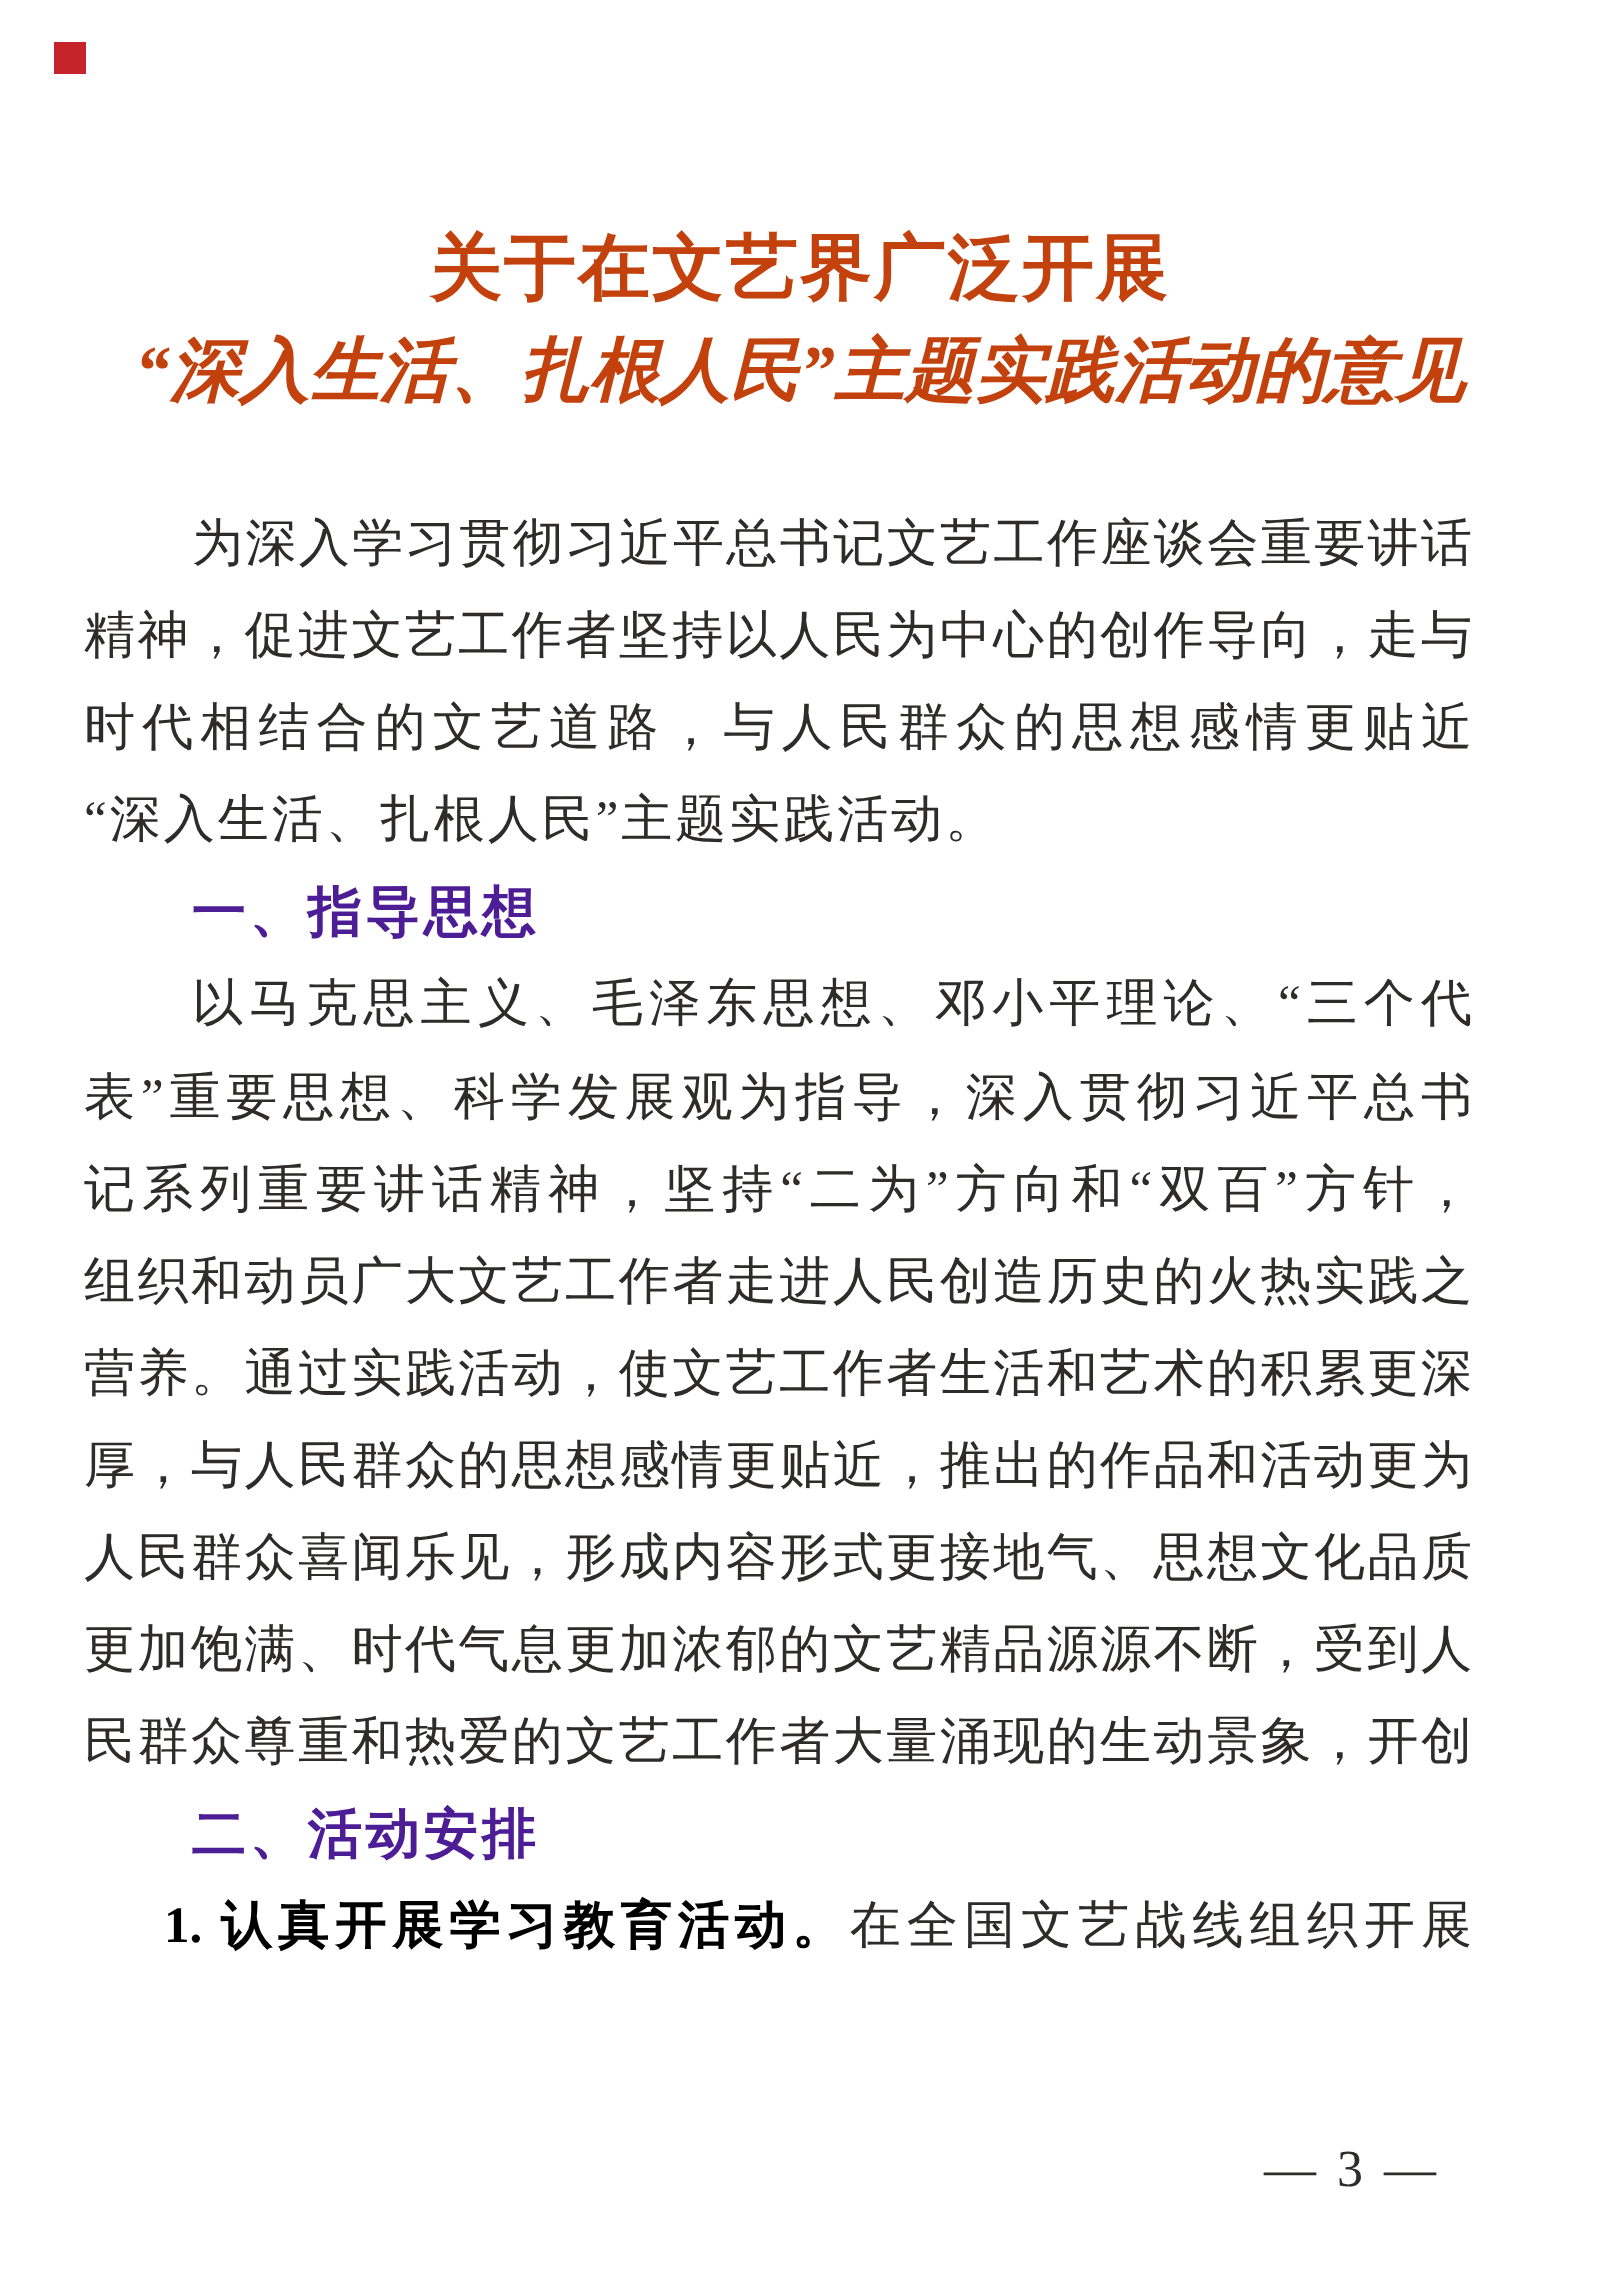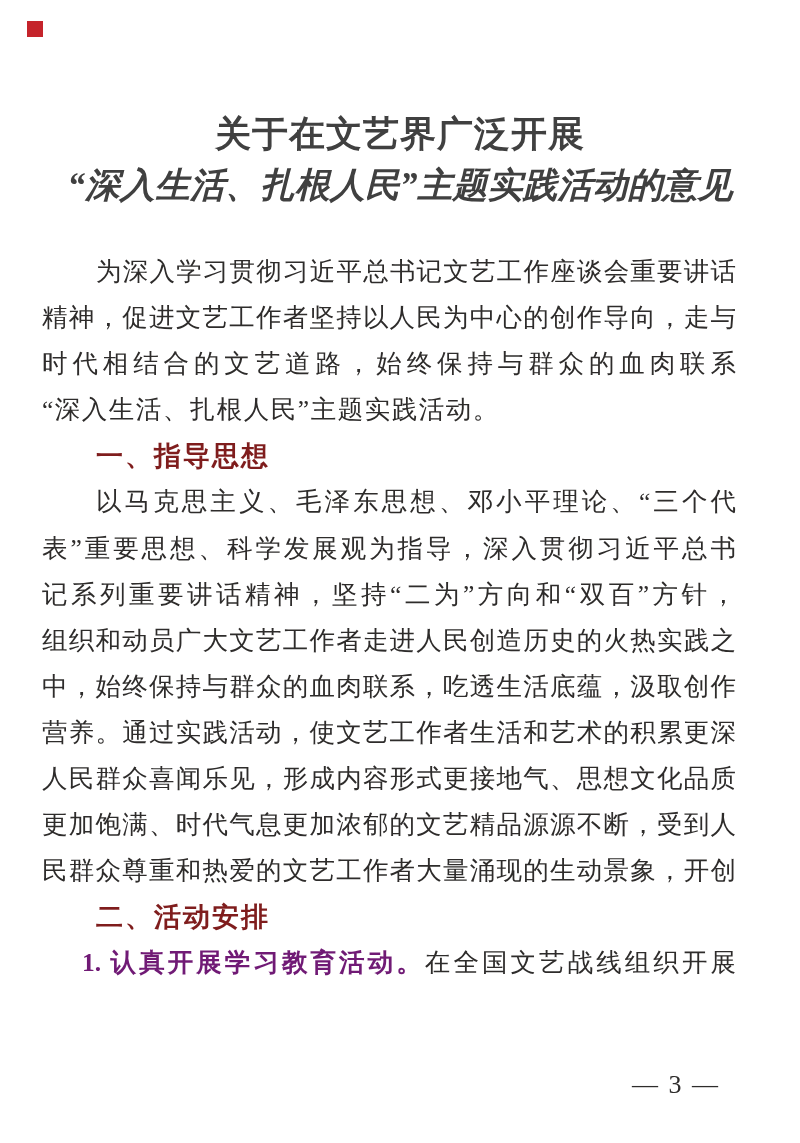--- a/index.html
+++ b/index.html
@@ -22,21 +22,21 @@
     height: 16px;
     background: #c5242b;
   }
 
   .title-line {
     position: absolute;
     left: 0;
     width: 800px;
     text-align: center;
     font-weight: 700;
-    color: #404040;
+    color: #c2410c;
     white-space: nowrap;
   }
   .title-line-1 { top: 110px; font-size: 36px; letter-spacing: 1px; }
   .title-line-2 { top: 162px; font-size: 35px; letter-spacing: 0; font-style: italic; }
 
   .body-block {
     position: absolute;
     left: 42px;
     top: 249px;
     width: 694px;
@@ -54,28 +54,28 @@
   .ln.ind { padding-left: 54px; }
   .ln.end {
     text-align: right;
     text-align-last: left;
     letter-spacing: 1.5px;
   }
   .ln.heading {
     font-family: "Liberation Sans", "DejaVu Sans", sans-serif;
     font-weight: 700;
     font-size: 27px;
-    color: #7f1d1d;
+    color: #4c1d95;
     text-align: right;
     text-align-last: left;
     padding-left: 54px;
     letter-spacing: 2px;
   }
   .ln.item-line { padding-left: 40px; }
-  .lead { font-weight: 700; color: #701a75; }
+  .lead { font-weight: 700; color: #000000; }
 
   .page-number {
     position: absolute;
     top: 1070px;
     left: 0;
     width: 720px;
     text-align: right;
     font-size: 26px;
     letter-spacing: 2px;
     color: #2e2c2b;
@@ -90,31 +90,31 @@
   <div class="scan-mark"></div>
 
   <div class="title-line title-line-1">关于在文艺界广泛开展</div>
 
   <div class="title-line title-line-2">“深入生活、扎根人民”主题实践活动的意见</div>
 
   <div class="body-block">
 
     <div class="ln ind">为深入学习贯彻习近平总书记文艺工作座谈会重要讲话</div>
     <div class="ln">精神，促进文艺工作者坚持以人民为中心的创作导向，走与</div>
-    <div class="ln">时代相结合的文艺道路，始终保持与群众的血肉联系</div>
+    <div class="ln">时代相结合的文艺道路，与人民群众的思想感情更贴近</div>
     <div class="ln end">“深入生活、扎根人民”主题实践活动。</div>
 
     <div class="ln heading">一、指导思想</div>
 
     <div class="ln ind">以马克思主义、毛泽东思想、邓小平理论、“三个代</div>
     <div class="ln">表”重要思想、科学发展观为指导，深入贯彻习近平总书</div>
     <div class="ln">记系列重要讲话精神，坚持“二为”方向和“双百”方针，</div>
     <div class="ln">组织和动员广大文艺工作者走进人民创造历史的火热实践之</div>
-    <div class="ln">中，始终保持与群众的血肉联系，吃透生活底蕴，汲取创作</div>
     <div class="ln">营养。通过实践活动，使文艺工作者生活和艺术的积累更深</div>
+    <div class="ln">厚，与人民群众的思想感情更贴近，推出的作品和活动更为</div>
     <div class="ln">人民群众喜闻乐见，形成内容形式更接地气、思想文化品质</div>
     <div class="ln">更加饱满、时代气息更加浓郁的文艺精品源源不断，受到人</div>
     <div class="ln">民群众尊重和热爱的文艺工作者大量涌现的生动景象，开创</div>
 
     <div class="ln heading">二、活动安排</div>
 
     <div class="ln item-line"><span class="lead">1. 认真开展学习教育活动。</span><span>在全国文艺战线组织开展</span></div>
 
   </div>
 

